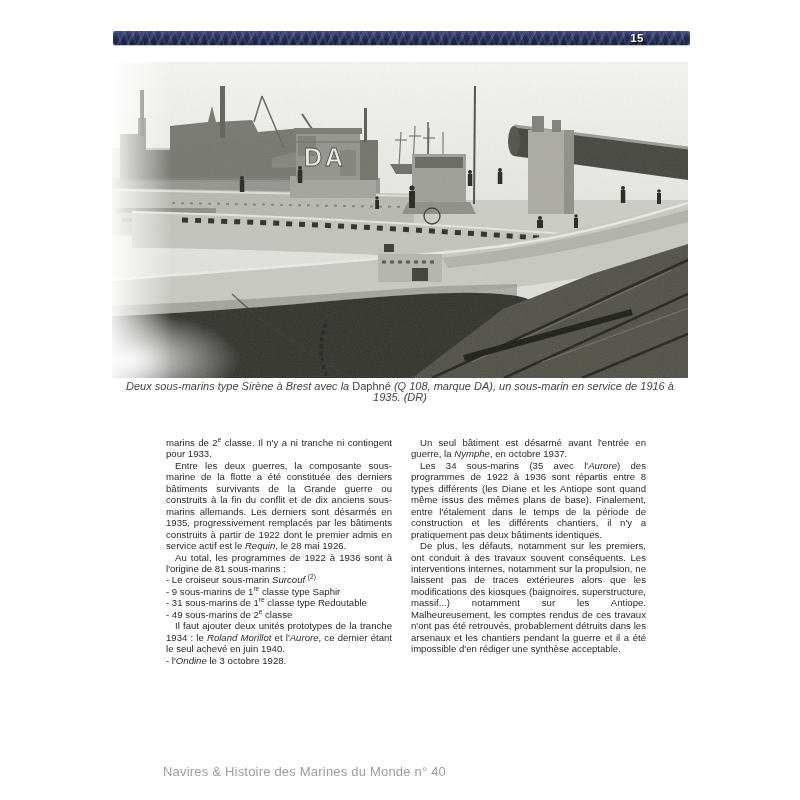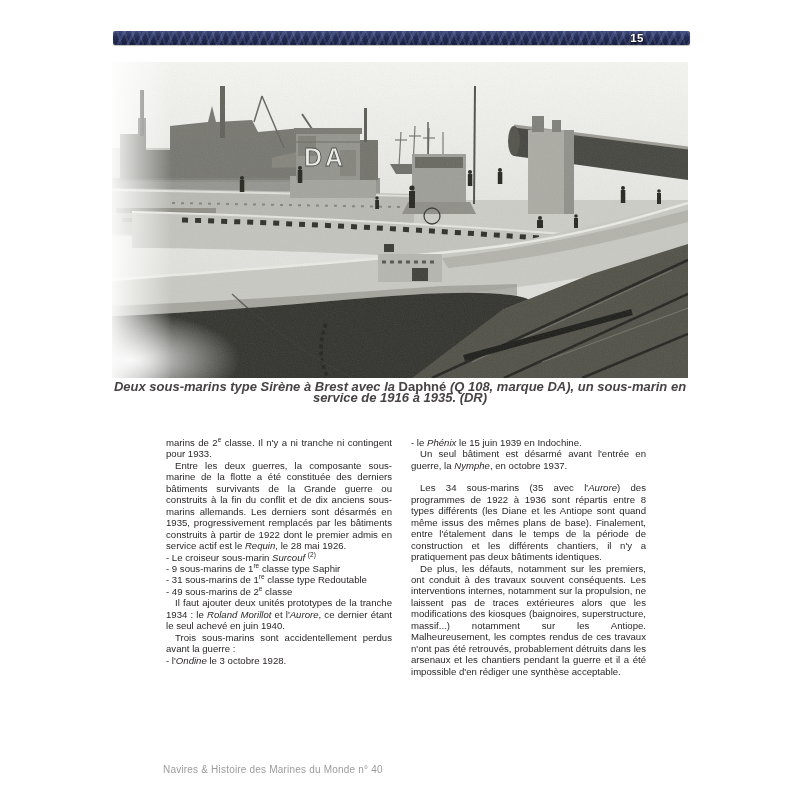--- a/index.html
+++ b/index.html
@@ -25,42 +25,42 @@
     text-shadow:0 1px 2px rgba(0,0,0,0.9),0 0 2px rgba(0,0,0,0.6);
     letter-spacing:0.5px;
   }
 
   
   .photo{position:absolute;left:112px;top:62px;width:576px;height:316px;}
 
   
   .caption{
     position:absolute;left:112px;top:381px;width:576px;
-    text-align:center;font-size:13px;color:#474345;line-height:11px;font-weight:bold;
+    text-align:center;font-size:11px;color:#474345;line-height:11px;
   }
   .caption .it{font-style:italic;}
   .caption .rm{font-style:normal;}
 
   
   .col{position:absolute;top:437px;}
   .col-left{left:166px;width:226px;}
   .col-right{left:411px;width:235px;}
   .para{
     margin:0;font-size:9.6px;line-height:11.45px;color:#2b2728;
     text-align:justify;
   }
   .para.ind{text-indent:9px;}
-  .para.gap{margin-top:11px;}
+  .para.gap{}
   .para .it{font-style:italic;}
   .para sup{font-size:6.5px;line-height:0;vertical-align:super;}
 
   
   .footer{
     position:absolute;left:163px;top:764px;
-    font-size:10px;color:#9c9c9c;letter-spacing:0.2px;
+    font-size:13px;color:#9c9c9c;letter-spacing:0.2px;
   }
 </style>
 </head>
 <body>
 
 <div class="page">
 
   <div class="topbar">
     <span class="pagenum">15</span>
   </div>
@@ -211,30 +211,29 @@
       <rect width="576" height="316" filter="url(#grain)"></rect>
       <rect width="60" height="316" fill="url(#fadeL)"></rect>
     </svg>
   </div>
 
   <div class="caption"><span class="it">Deux sous-marins type Sirène à Brest avec la </span><span class="rm">Daphné</span><span class="it"> (Q 108, marque DA), un sous-marin en service de 1916 à 1935. (DR)</span></div>
 
   <div class="col col-left" id="col-left">
       <p class="para"><span class="rm">marins de 2</span><sup class="rm">e</sup><span class="rm"> classe. Il n'y a ni tranche ni contingent pour 1933.</span></p>
       <p class="para ind"><span class="rm">Entre les deux guerres, la composante sous-marine de la flotte a été constituée des derniers bâtiments survivants de la Grande guerre ou construits à la fin du conflit et de dix anciens sous-marins allemands. Les derniers sont désarmés en 1935, progressivement remplacés par les bâtiments construits à partir de 1922 dont le premier admis en service actif est le </span><span class="it">Requin</span><span class="rm">, le 28 mai 1926.</span></p>
+      <p class="para ind"><span class="rm">Au total, les programmes de 1922 à 1936 sont à l'origine de 81 sous-marins :</span></p>
       <p class="para"><span class="rm">- Le croiseur sous-marin </span><span class="it">Surcouf</span><span class="rm"> </span><sup class="rm">(2)</sup></p>
       <p class="para"><span class="rm">- 9 sous-marins de 1</span><sup class="rm">re</sup><span class="rm"> classe type Saphir</span></p>
       <p class="para"><span class="rm">- 31 sous-marins de 1</span><sup class="rm">re</sup><span class="rm"> classe type Redoutable</span></p>
       <p class="para"><span class="rm">- 49 sous-marins de 2</span><sup class="rm">e</sup><span class="rm"> classe</span></p>
       <p class="para ind"><span class="rm">Il faut ajouter deux unités prototypes de la tranche 1934 : le </span><span class="it">Roland Morillot</span><span class="rm"> et l'</span><span class="it">Aurore</span><span class="rm">, ce dernier étant le seul achevé en juin 1940.</span></p>
-      <p class="para ind"><span class="rm">Trois sous-marins sont accidentellement perdus avant la guerre :</span></p>
       <p class="para"><span class="rm">- l'</span><span class="it">Ondine</span><span class="rm"> le 3 octobre 1928.</span></p>
     </div>
   <div class="col col-right" id="col-right">
-      <p class="para"><span class="rm">- le </span><span class="it">Phénix</span><span class="rm"> le 15 juin 1939 en Indochine.</span></p>
       <p class="para ind"><span class="rm">Un seul bâtiment est désarmé avant l'entrée en guerre, la </span><span class="it">Nymphe</span><span class="rm">, en octobre 1937.</span></p>
       <p class="para ind gap"><span class="rm">Les 34 sous-marins (35 avec l'</span><span class="it">Aurore</span><span class="rm">) des programmes de 1922 à 1936 sont répartis entre 8 types différents (les Diane et les Antiope sont quand même issus des mêmes plans de base). Finalement, entre l'étalement dans le temps de la période de construction et les différents chantiers, il n'y a pratiquement pas deux bâtiments identiques.</span></p>
       <p class="para ind"><span class="rm">De plus, les défauts, notamment sur les premiers, ont conduit à des travaux souvent conséquents. Les interventions internes, notamment sur la propulsion, ne laissent pas de traces extérieures alors que les modifications des kiosques (baignoires, superstructure, massif...) notamment sur les Antiope. Malheureusement, les comptes rendus de ces travaux n'ont pas été retrouvés, probablement détruits dans les arsenaux et les chantiers pendant la guerre et il a été impossible d'en rédiger une synthèse acceptable.</span></p>
     </div>
 
   <div class="footer">Navires &amp; Histoire des Marines du Monde n° 40</div>
 
 </div>
 
 </body></html>

